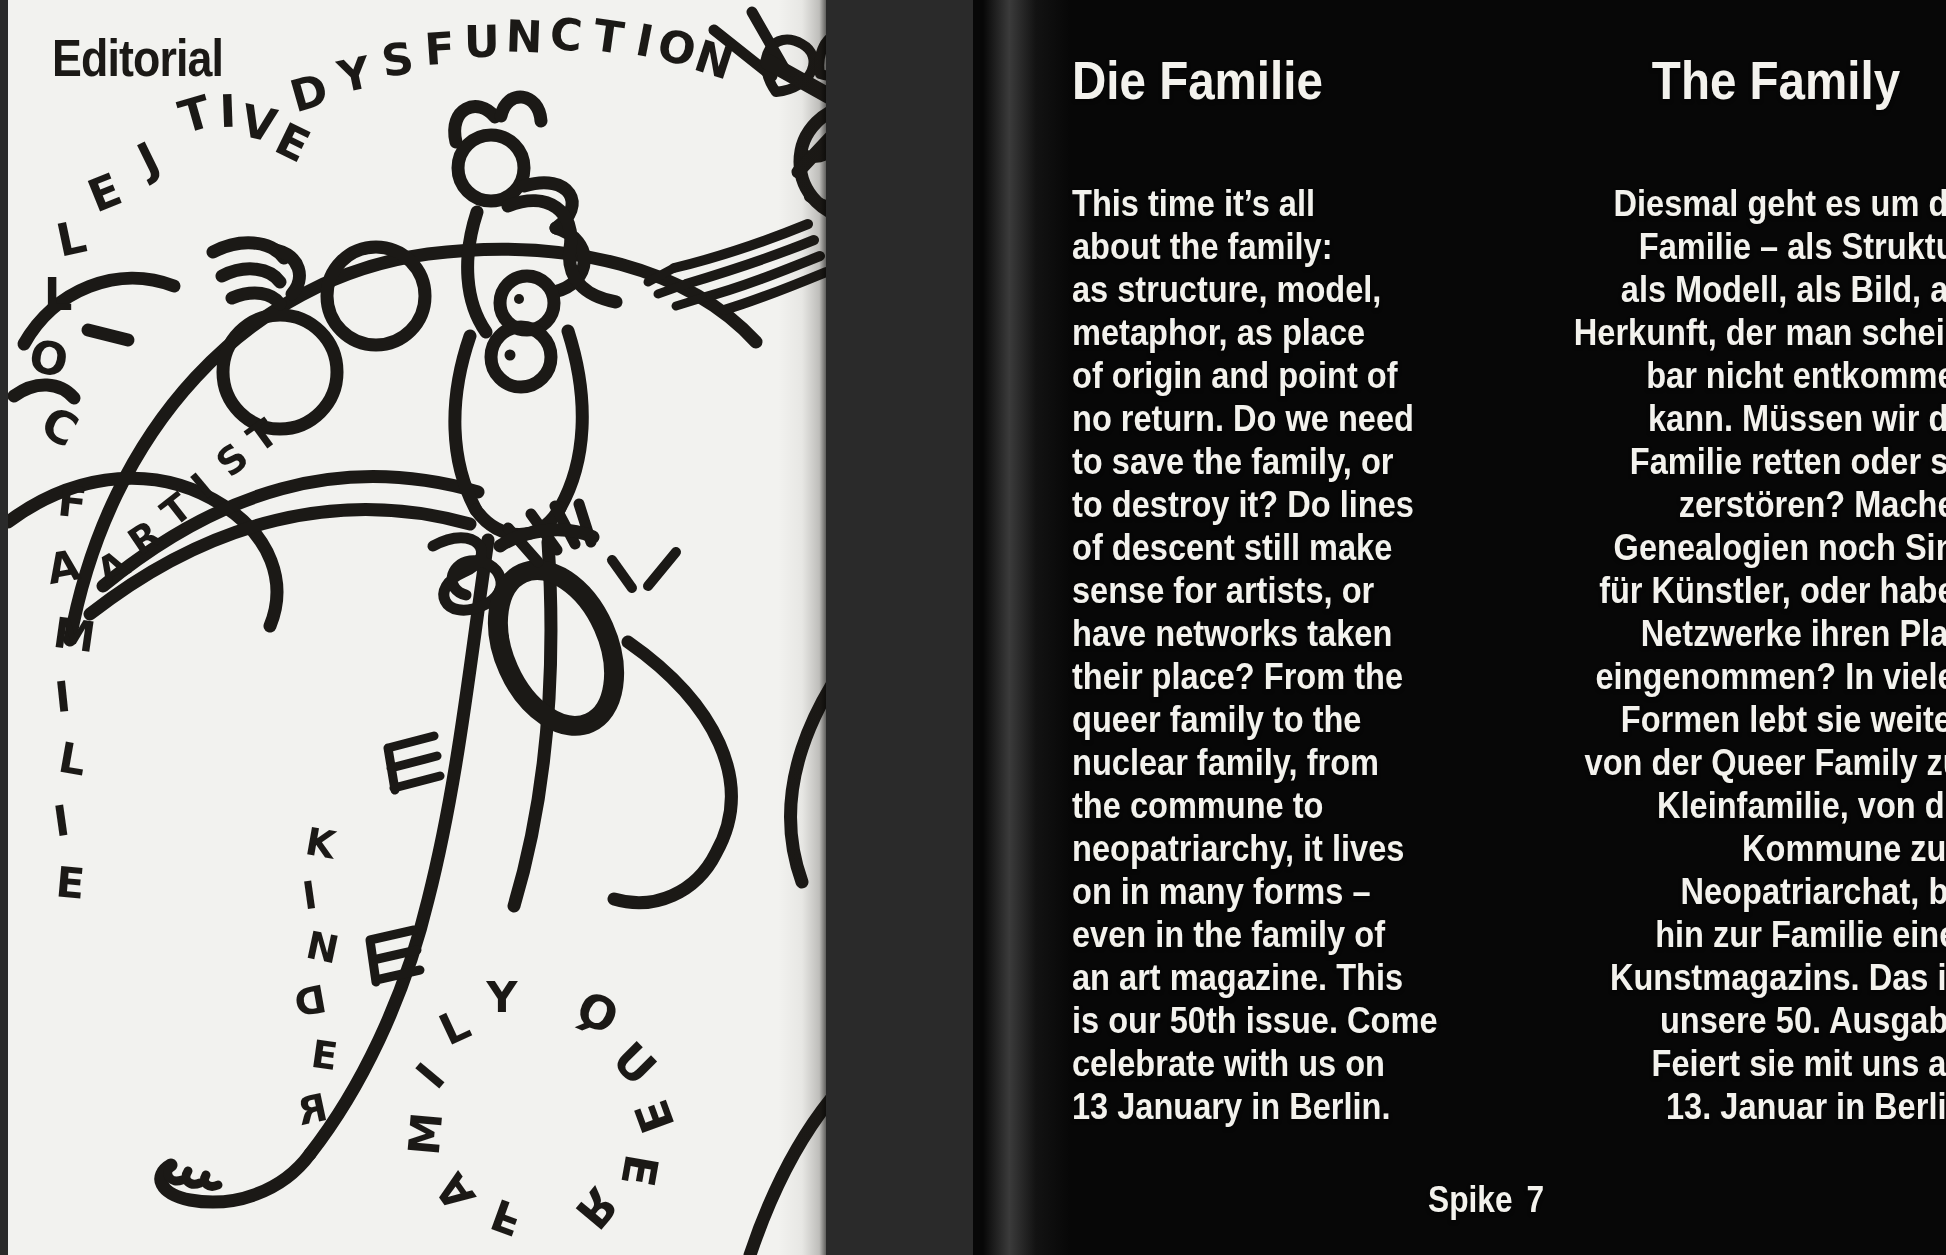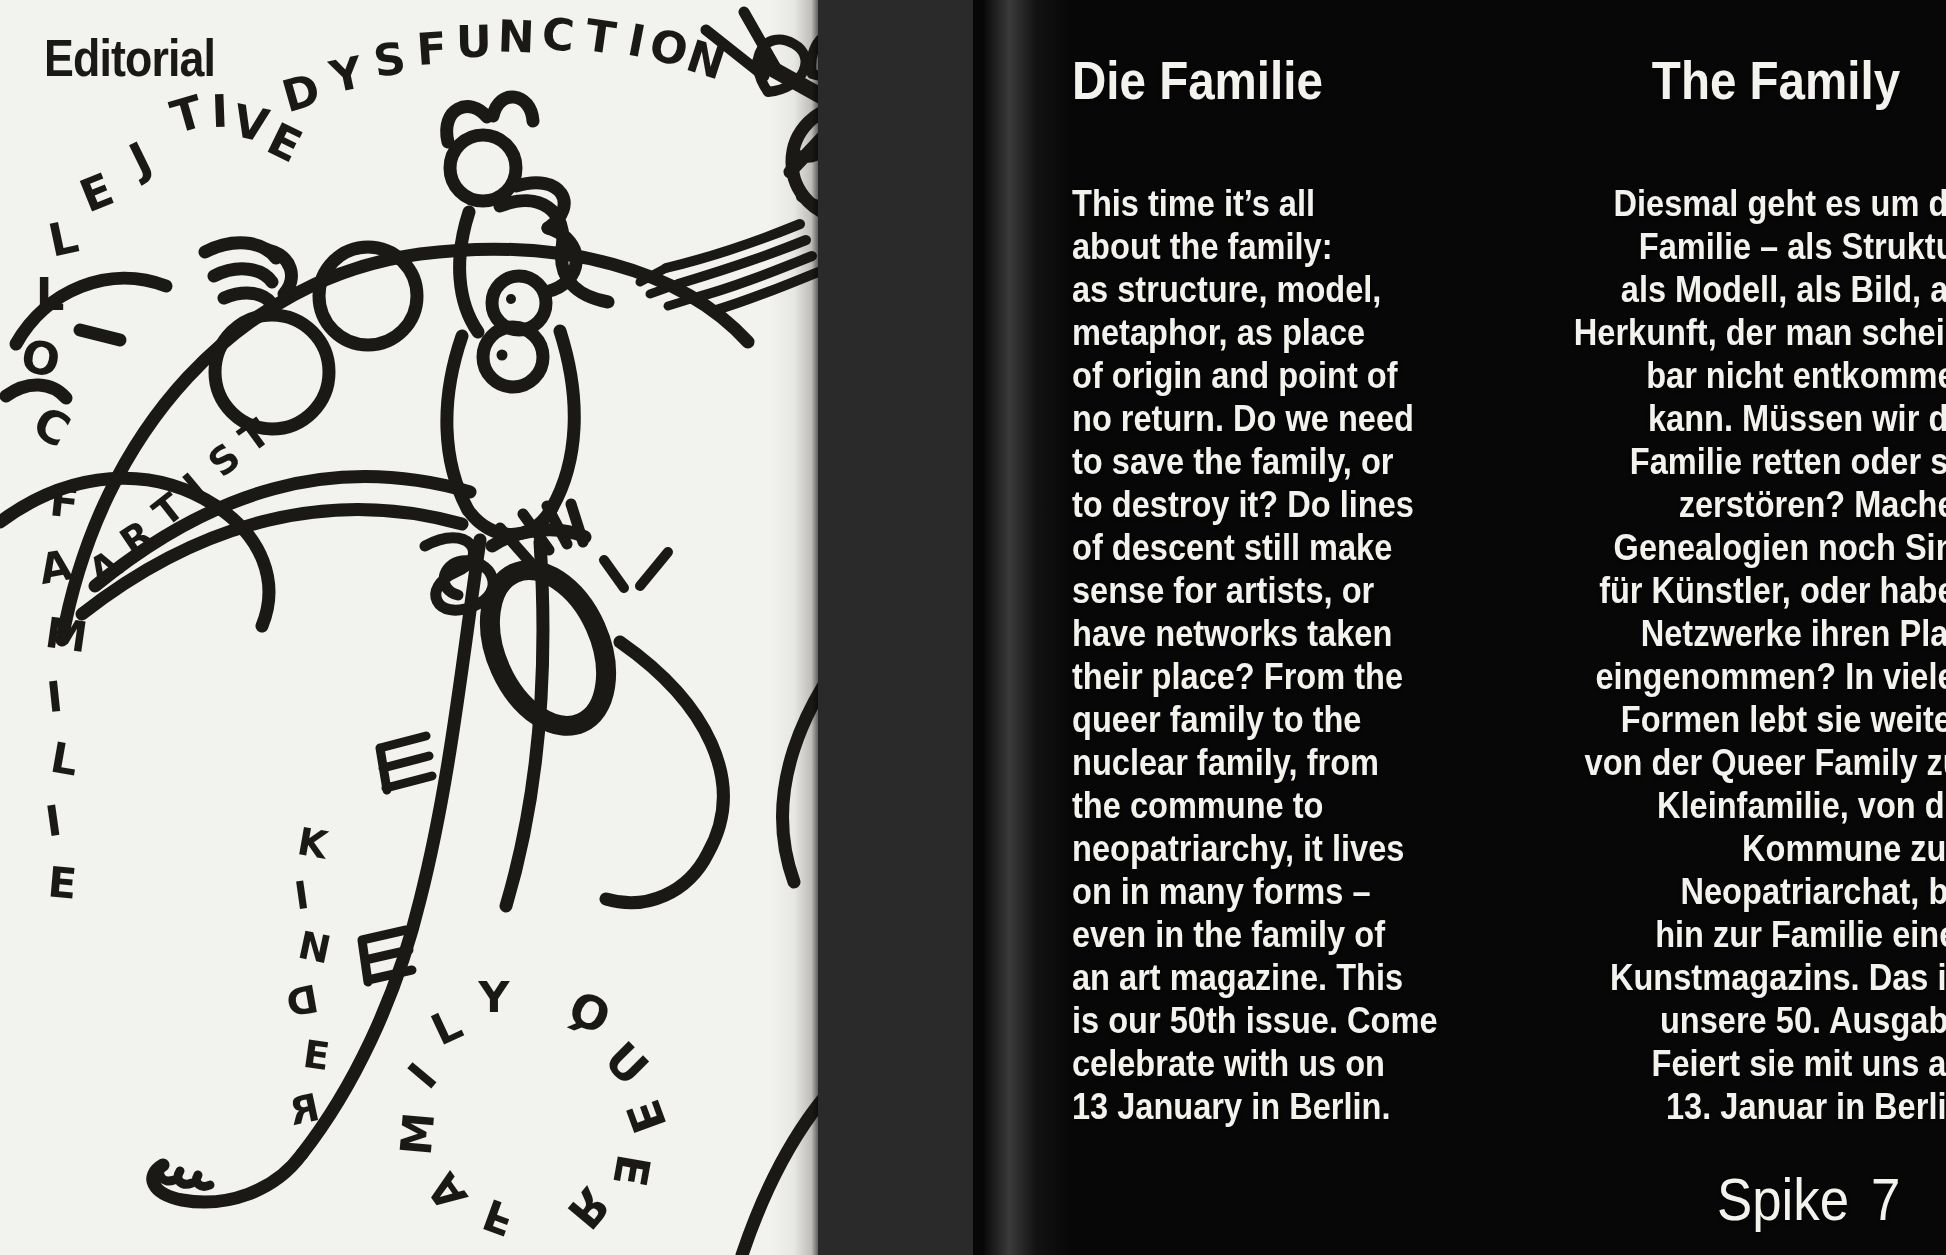--- a/index.html
+++ b/index.html
@@ -3,21 +3,21 @@
 <meta charset="utf-8">
 <style>
   * { margin:0; padding:0; box-sizing:border-box; }
   html,body { background:#2a2a2a; }
   #stage {
     position:relative; width:1946px; height:1255px; overflow:hidden;
     font-family:"Liberation Sans", sans-serif;
   }
   
   .page-left {
-    position:absolute; left:0; top:0; width:818px; height:1255px;
+    position:absolute; left:8px; top:0; width:818px; height:1255px;
     background:#f2f2ef; overflow:hidden;
   }
   .page-left::after {
     content:""; position:absolute; top:0; right:0; width:48px; height:100%;
     background:linear-gradient(90deg, rgba(25,22,18,0) 0%, rgba(25,22,18,0.05) 50%,
                rgba(25,22,18,0.24) 86%, rgba(8,7,5,0.62) 100%);
     pointer-events:none;
   }
   .editorial-title {
     position:absolute; left:44px; top:28px; z-index:5;
@@ -54,22 +54,22 @@
   .rp-cols {
     position:absolute; top:166px; left:0; right:0;
     display:grid; grid-template-columns:1fr 1fr; column-gap:32px;
   }
   .col { font-size:37px; font-weight:bold; line-height:43px; }
   .col-en { transform:scaleX(0.88); transform-origin:left top; }
   .col-de { text-align:right; transform:scaleX(0.88); transform-origin:right top; }
   .line { white-space:nowrap; }
   .rp-foot {
     position:absolute; top:1156px; left:0; right:0;
-    display:flex; justify-content:flex-end;
-    font-size:60px; font-weight:normal; line-height:56px;
+    display:flex; justify-content:center;
+    font-size:36px; font-weight:bold; line-height:56px;
   }
   .foot-brand { transform:scaleX(0.88); transform-origin:left top; }
   .foot-page  { transform:scaleX(0.88); transform-origin:right top; }
 </style>
 </head>
 <body>
 
 <div id="stage">
 
   <div class="page-left">

